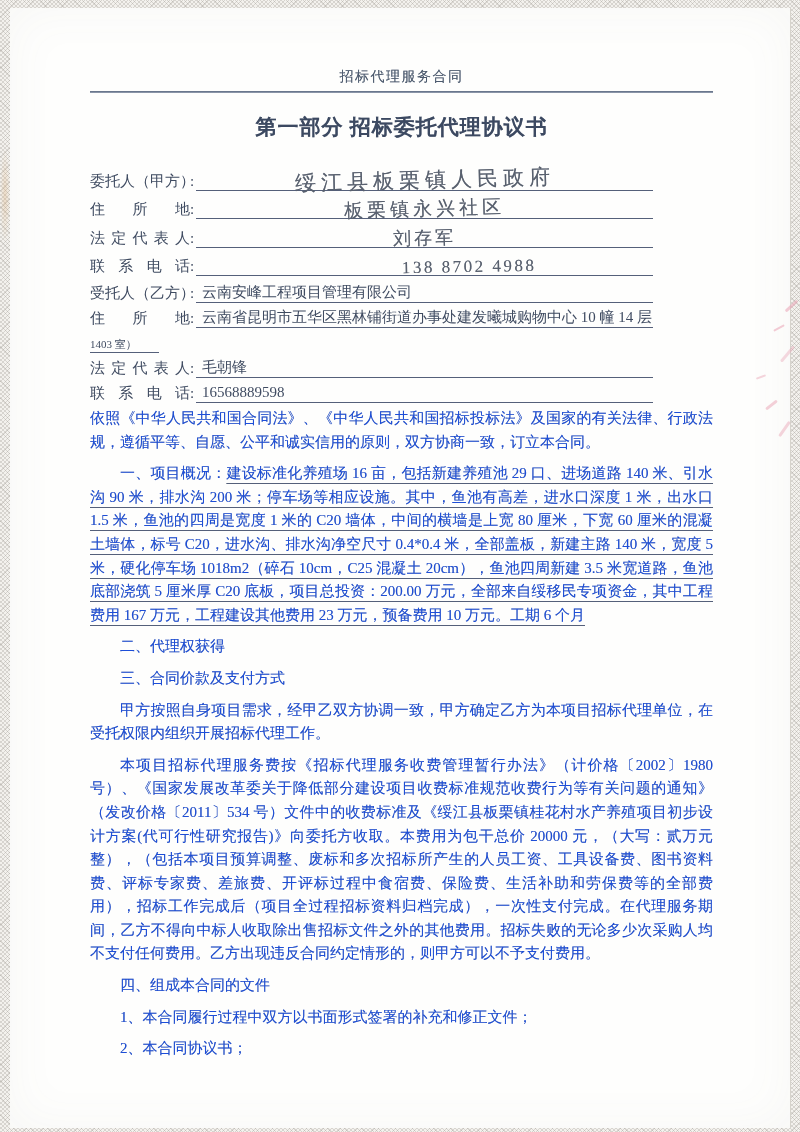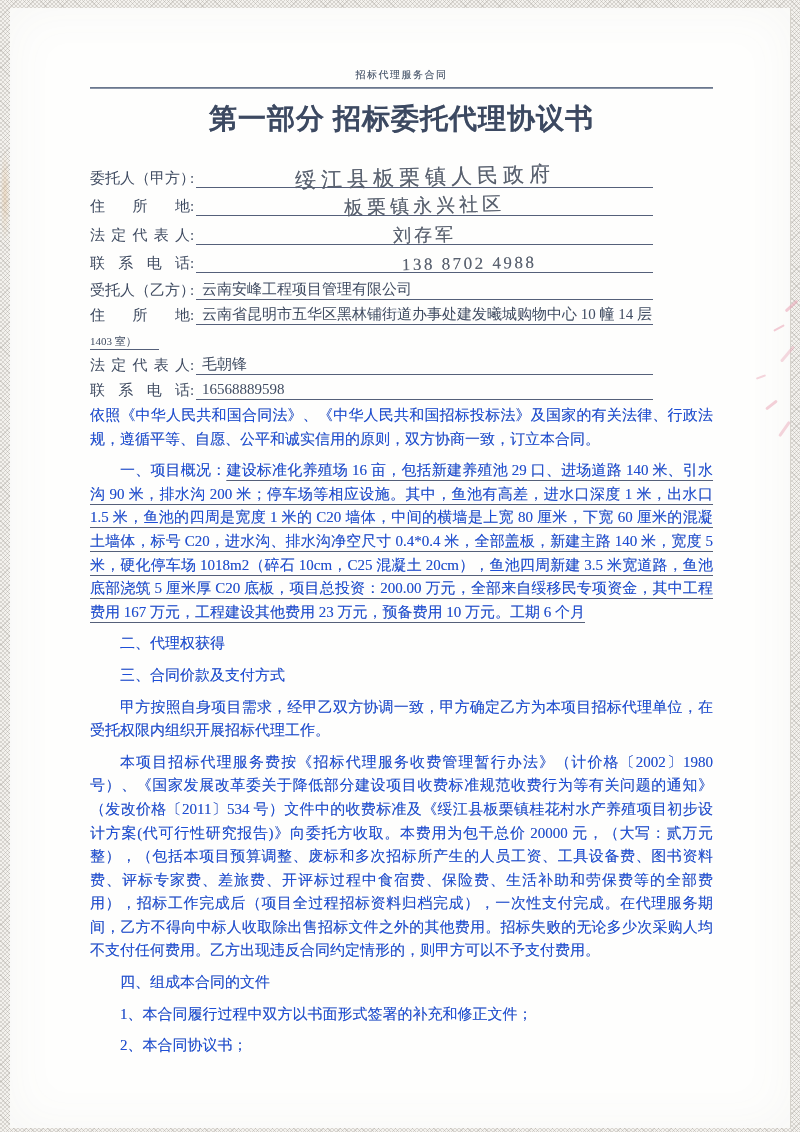--- a/index.html
+++ b/index.html
@@ -14,29 +14,29 @@
   .paper{
     position:absolute;left:10px;top:8px;right:9px;bottom:4px;
     background:#fefefd;
     border-right:1px solid #d6d3cc;
     box-shadow:inset 0 0 50px rgba(120,110,90,.05);
     padding:60px 77px 0 80px;
     box-sizing:border-box;
     color:#3f4b61;
   }
   .doc-header{
-    text-align:center;font-size:10px;letter-spacing:1.5px;color:#4c5a6e;
+    text-align:center;font-size:14px;letter-spacing:1.5px;color:#4c5a6e;
     text-shadow:0 0 .5px rgba(76,90,110,.55);
   }
   .header-rule{
     height:2px;margin-top:5px;
     background:linear-gradient(#5a6880,#9aa3b5);
   }
   .doc-title{
-    margin-top:11px;text-align:center;font-size:28px;font-weight:600;
+    margin-top:20px;text-align:center;font-size:21px;font-weight:600;
     letter-spacing:1px;color:#3c4961;
     text-shadow:0 0 .5px rgba(60,73,97,.5);
   }
   .fields{margin-top:21px;}
   .frow{
     display:flex;align-items:flex-end;width:563px;
     font-size:15px;
   }
   .frow.a{height:28.5px;}
   .frow.b{height:25px;}

